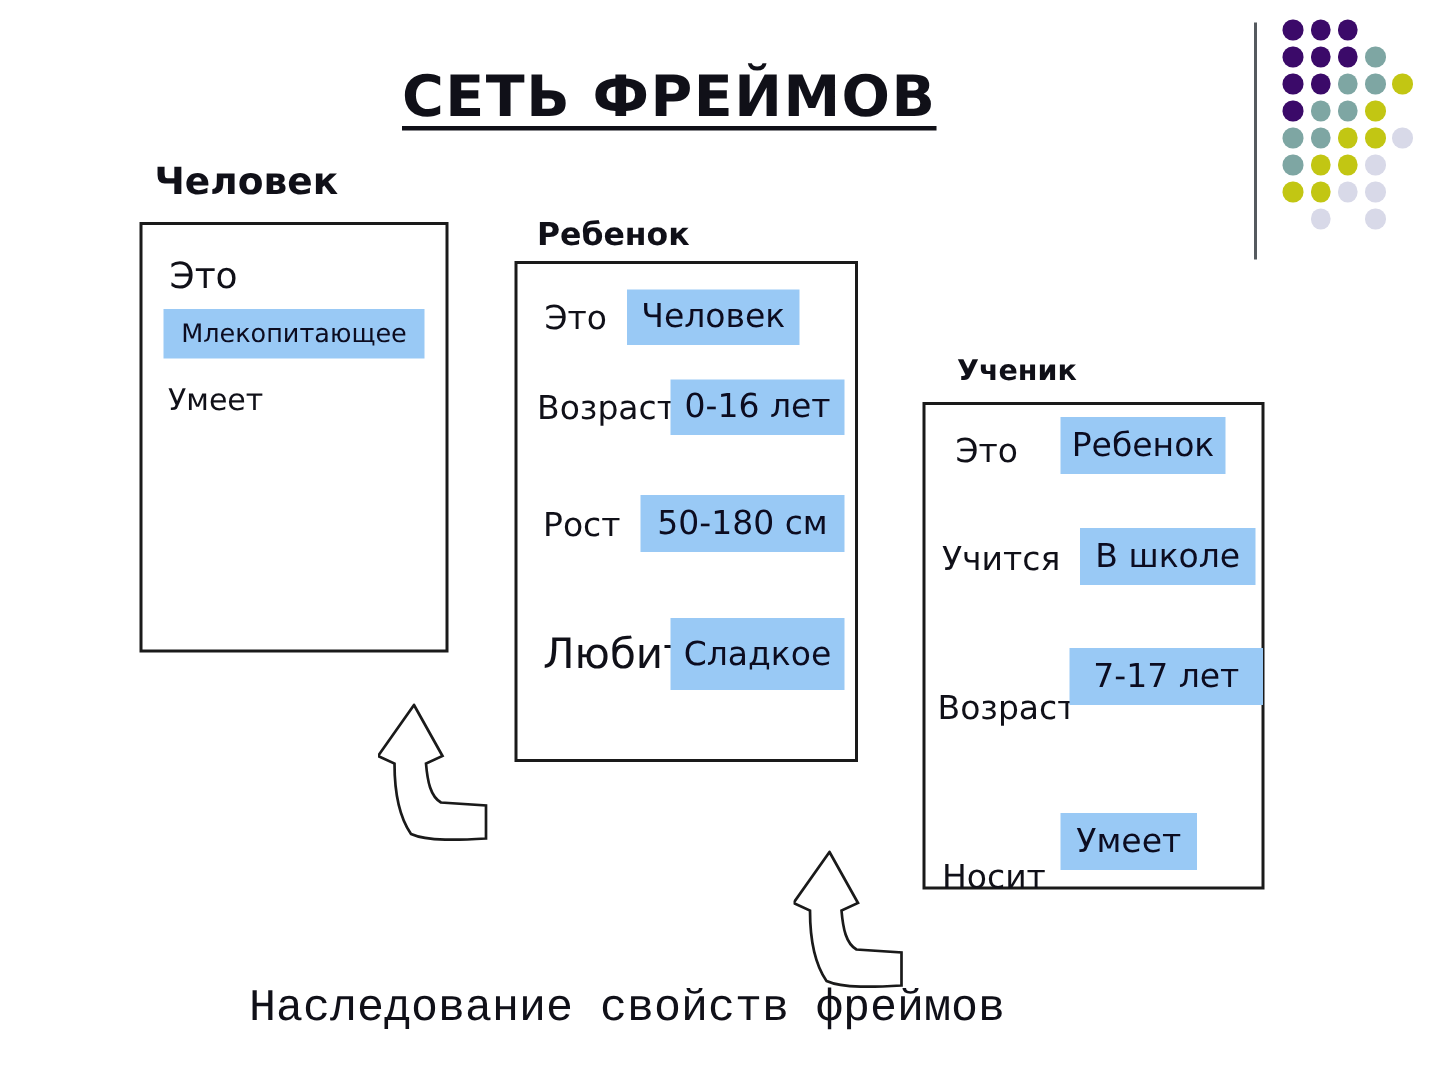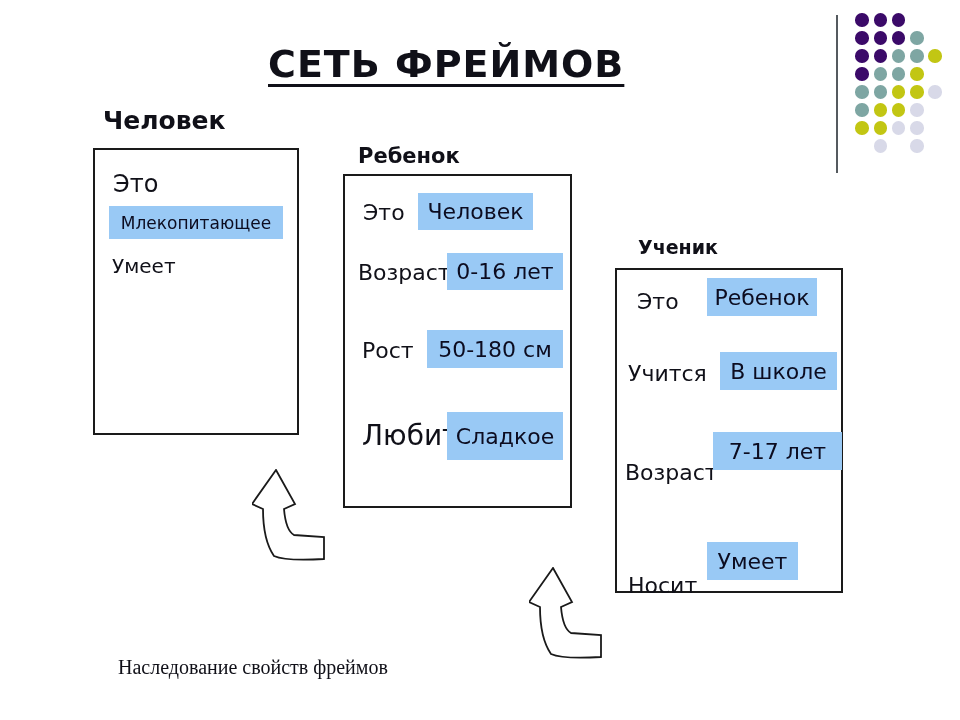--- a/index.html
+++ b/index.html
@@ -7,21 +7,21 @@
        font-family:"DejaVu Sans",sans-serif;color:#101018;}
   .abs{position:absolute;}
   .slide-title{font-weight:bold;font-size:38px;letter-spacing:1px;
                text-decoration:underline;text-decoration-thickness:3px;text-underline-offset:7px;
                white-space:nowrap;}
   .frame-title{font-weight:bold;white-space:nowrap;line-height:1;}
   .frame-box{border:2px solid var(--bd);background:#ffffff;box-sizing:border-box;}
   .slot-label{white-space:nowrap;line-height:1;}
   .val{background:var(--hl);display:flex;align-items:center;justify-content:center;
        white-space:nowrap;box-sizing:border-box;color:#0c0c20;}
-  .caption{font-family:Liberation Serif, serif;font-size:20px;white-space:nowrap;}
+  .caption{font-family:Liberation Mono, monospace;font-size:30px;white-space:nowrap;margin-left:48px;}
   .vline{width:2px;background:#555a5f;}
   .dot{position:absolute;width:13.5px;height:13.5px;border-radius:50%;}
   .arrow-svg{display:block;}
 </style>
 </head>
 <body>
 
 <div class="abs" style="left:0;top:0;width:960px;height:720px;">
 
   <div class="abs slide-title" style="left:268px;top:42px;">СЕТЬ ФРЕЙМОВ</div>

